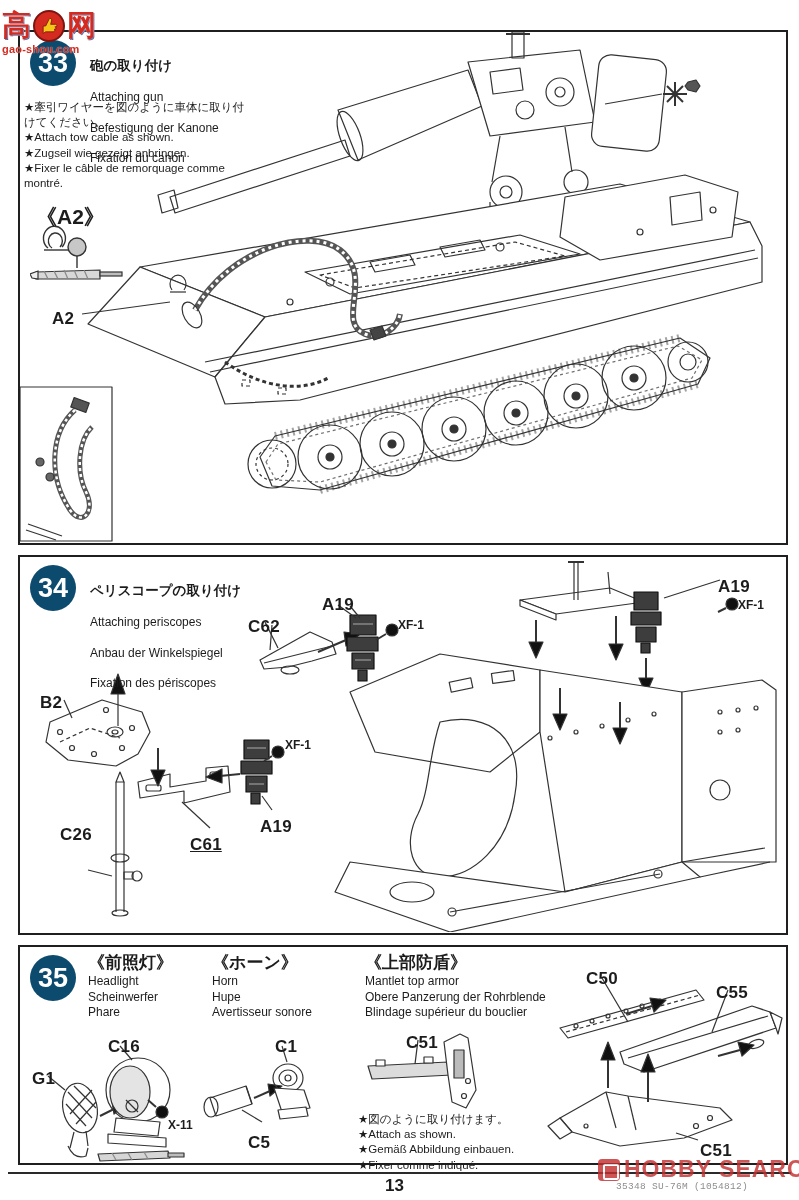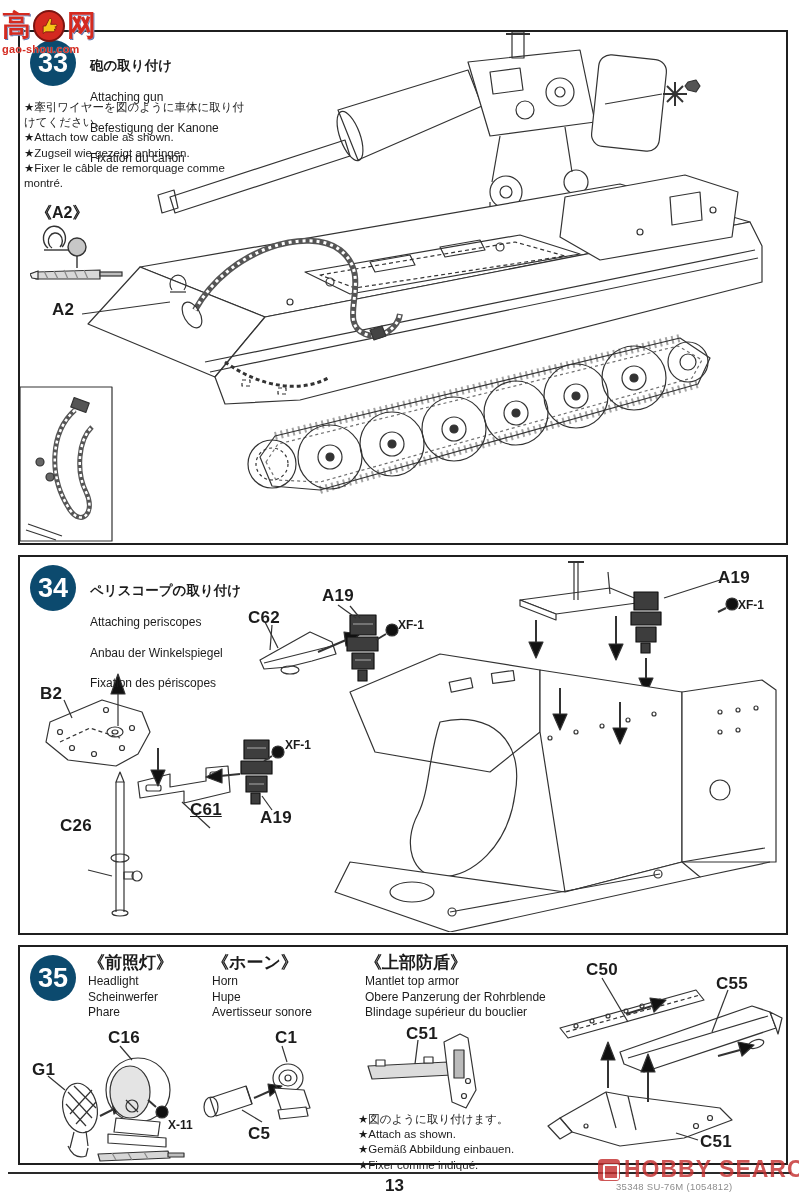--- a/index.html
+++ b/index.html
@@ -7,33 +7,33 @@
         font-family:"Liberation Sans","DejaVu Sans",sans-serif;color:#1c1c1c;}
   .panel{position:absolute;left:18px;width:770px;border:2px solid #1f1f1f;background:#fff;box-sizing:border-box;}
   #panel33{top:30px;height:515px;}
   #panel34{top:555px;height:380px;}
   #panel35{top:945px;height:220px;}
   .step-circle{position:absolute;width:46px;height:46px;border-radius:50%;background:#0c4a6e;color:#fff;
         display:flex;align-items:center;justify-content:center;font-size:27px;font-weight:bold;z-index:5;}
   .titles{position:absolute;line-height:1.28;font-size:12px;z-index:5;white-space:pre-line;}
   .titles .ja{font-size:13.5px;font-weight:bold;}
   .note{position:absolute;font-size:11.5px;line-height:1.32;z-index:5;}
-  .plabel{position:absolute;font-size:17px;font-weight:bold;z-index:6;letter-spacing:.2px;}
+  .plabel{position:absolute;font-size:17px;font-weight:bold;z-index:6;letter-spacing:.2px;margin-top:9px;}
   .paintlabel{position:absolute;font-size:12px;font-weight:bold;z-index:6;}
-  .callout{position:absolute;font-size:16px;font-weight:bold;z-index:6;}
+  .callout{position:absolute;font-size:21px;font-weight:bold;z-index:6;}
   .colhead{position:absolute;font-size:12px;line-height:1.3;z-index:5;}
   .colhead .ja{font-size:17px;font-weight:bold;}
   svg.art{position:absolute;z-index:1;}
   #footer-line{position:absolute;left:8px;top:1172px;width:783px;border-top:2px solid #2a2a2a;}
   #page-number{position:absolute;left:385px;top:1176px;font-size:17px;font-weight:bold;}
   #hobby-search{position:absolute;left:598px;top:1156px;z-index:9;display:flex;align-items:center;gap:4px;opacity:.82;}
   #hobby-search .hs-box{width:22px;height:22px;background:#c43030;border-radius:4px;position:relative;}
   #hobby-search .hs-box:after{content:"";position:absolute;left:5px;top:5px;width:12px;height:12px;border:2px solid #fff;border-radius:2px;}
   #hobby-search .hs-text{font-size:23px;font-weight:bold;color:#c43030;letter-spacing:1px;white-space:nowrap;}
-  #product-code{position:absolute;left:616px;top:1181px;font-size:9.5px;color:#8d8d8d;z-index:10;letter-spacing:.3px;}
+  #product-code{position:absolute;left:616px;top:1181px;font-size:9.5px;color:#8d8d8d;z-index:10;letter-spacing:.3px;font-family:Liberation Mono, monospace;}
   #gaoshou{position:absolute;left:2px;top:6px;z-index:20;width:110px;}
   #gaoshou .row{display:flex;align-items:center;gap:2px;}
   #gaoshou .cn{font-size:29px;font-weight:bold;color:#d42a20;text-shadow:0 0 2px #fff,1px 1px 0 #3a57a0;}
   #gaoshou .thumb{width:32px;height:32px;border-radius:50%;background:#d42a20;border:2px solid #7c1410;box-sizing:border-box;
         display:flex;align-items:center;justify-content:center;}
   #gaoshou .url{font-size:11px;font-weight:bold;color:#d42a20;text-shadow:0 0 1px #fff;margin-top:-3px;letter-spacing:.2px;}
 </style>
 </head>
 <body>
 
@@ -204,21 +204,21 @@
     <div class="ja">ペリスコープの取り付け</div>
     <div>Attaching periscopes</div>
     <div>Anbau der Winkelspiegel</div>
     <div>Fixation des périscopes</div>
   </div>
 
   <div class="plabel" style="left:248px;top:608px;">C62</div>
   <div class="plabel" style="left:322px;top:586px;">A19</div>
   <div class="paintlabel" style="left:398px;top:618px;">XF-1</div>
   <div class="plabel" style="left:40px;top:684px;">B2</div>
-  <div class="plabel" style="left:190px;top:800px;text-decoration:underline;">C61</div>
+  <div class="plabel" style="left:190px;top:826px;text-decoration:underline;">C61</div>
   <div class="plabel" style="left:260px;top:808px;">A19</div>
   <div class="paintlabel" style="left:285px;top:738px;">XF-1</div>
   <div class="plabel" style="left:60px;top:816px;">C26</div>
   <div class="plabel" style="left:718px;top:568px;">A19</div>
   <div class="paintlabel" style="left:738px;top:598px;">XF-1</div>
 
   <svg class="art" style="left:20px;top:560px;" width="766" height="372" viewBox="0 0 766 372">
     <g stroke="#333" stroke-width="1.2" fill="none" stroke-linejoin="round">
 
       <g>

